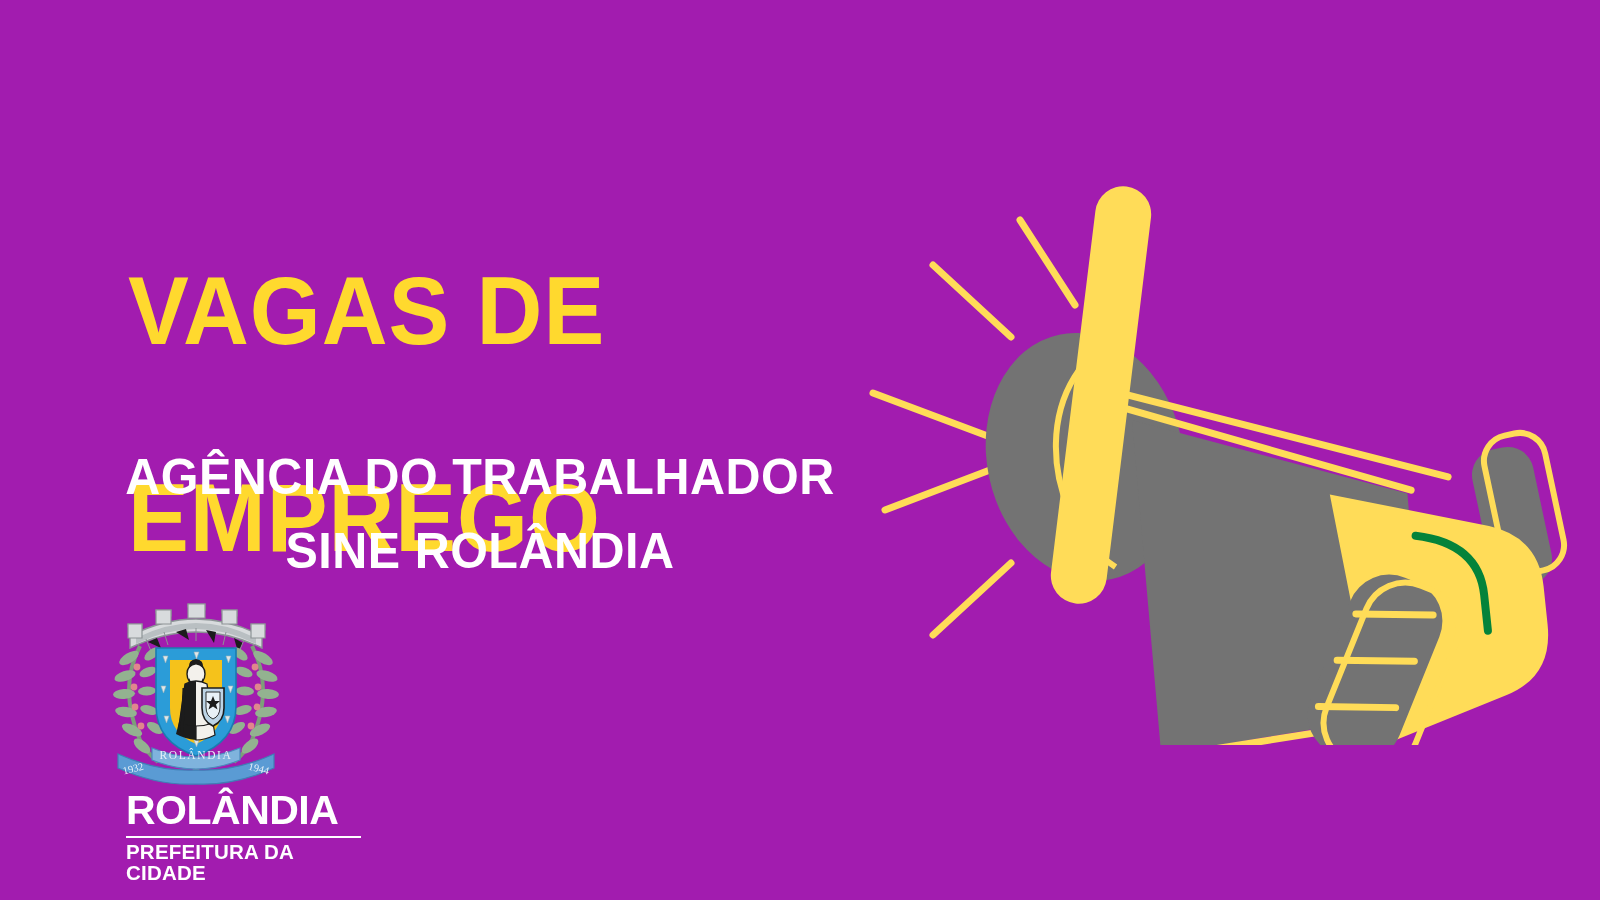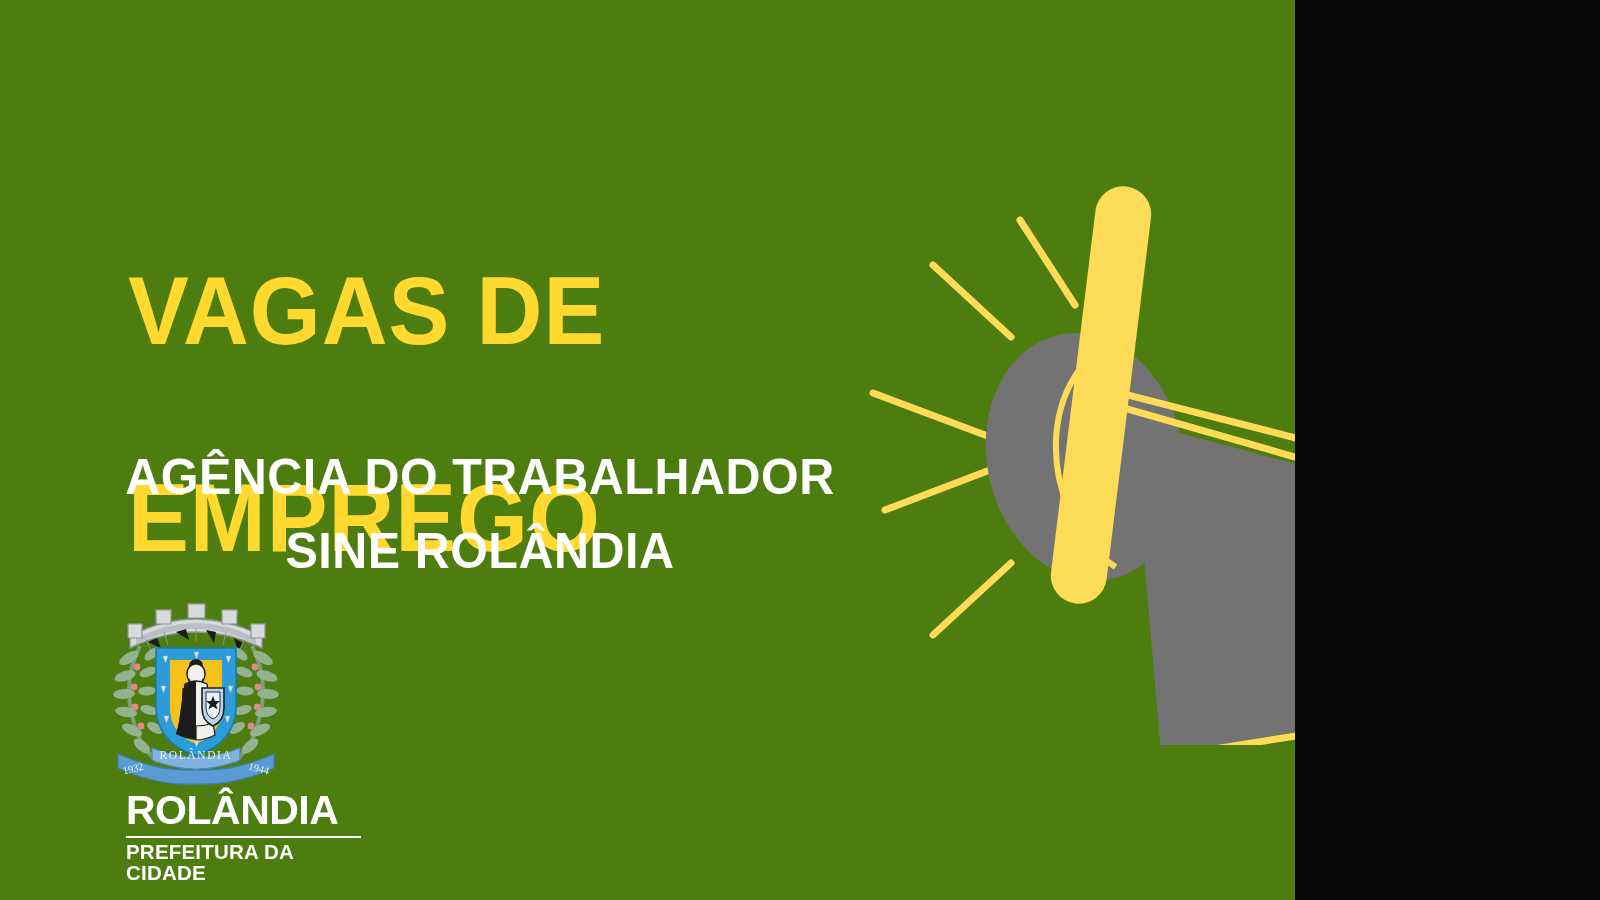--- a/index.html
+++ b/index.html
@@ -2,24 +2,24 @@
 <html><head>
 <meta charset="utf-8">
 <style>
   html, body {
     margin: 0;
     padding: 0;
     background: #0a0a0a;
   }
   #poster {
     position: relative;
-    width: 1295px;
+    width: 1600px;
     height: 900px;
     overflow: hidden;
-    background: #4d7c0f;
+    background: #a21caf;
     font-family: "Liberation Sans", sans-serif;
     -webkit-font-smoothing: antialiased;
   }
 
   
   .headline {
     position: absolute;
     left: 128px;
     top: 155px;
     width: 620px;

